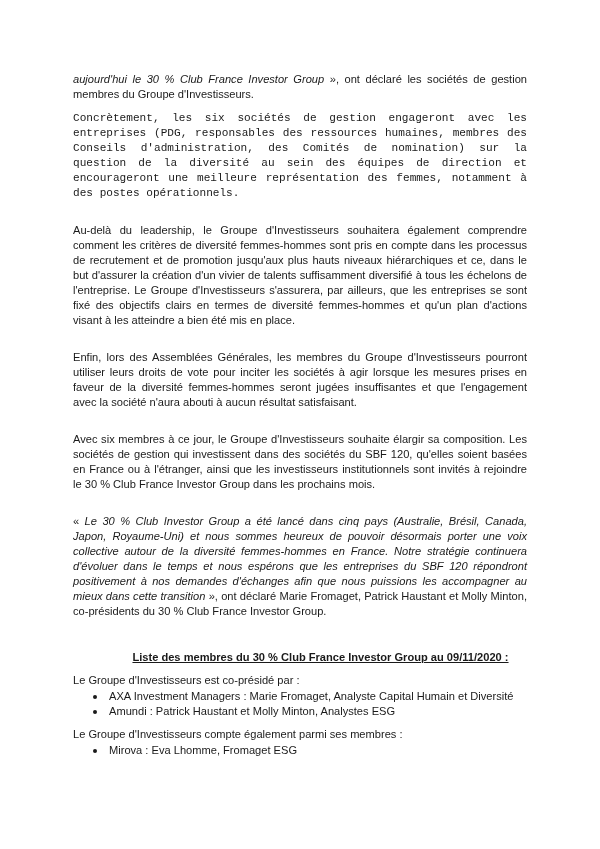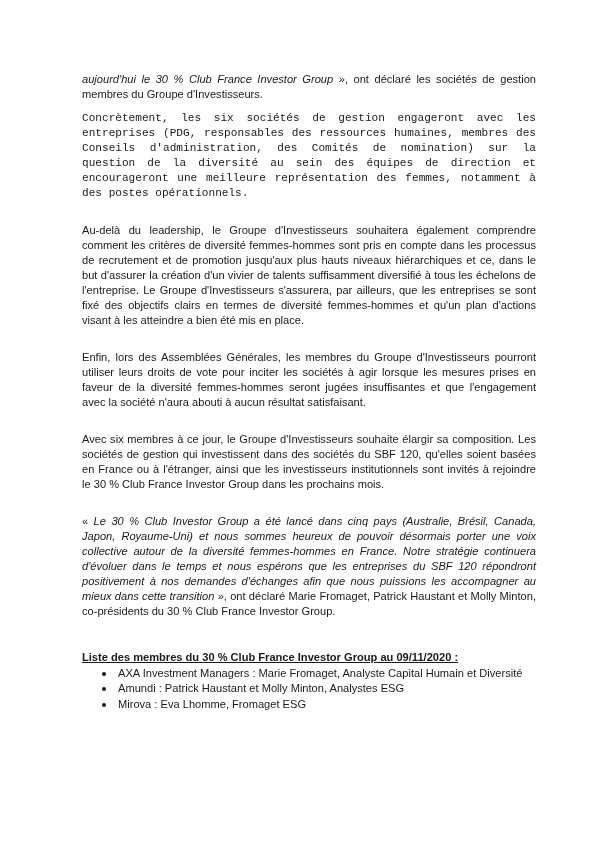--- a/index.html
+++ b/index.html
@@ -1,27 +1,27 @@
 <!DOCTYPE html>
 <html><head>
   <meta charset="utf-8">
   <style>
     html, body { margin: 0; padding: 0; background: #ffffff; }
     body { width: 600px; height: 849px; overflow: hidden; position: relative; }
     .page {
-      position: absolute; left: 82px; top: 72px; width: 454px;
+      position: absolute; left: 73px; top: 72px; width: 454px;
       font-family: "Liberation Sans", sans-serif;
       font-size: 11.1px; line-height: 15px; color: #1a1a1a;
     }
     p { margin: 0; text-align: justify; }
     .gap-s { margin-top: 9px; font-family: Liberation Mono, monospace; }
     .gap-l { margin-top: 22px; }
     .gap-h { margin-top: 31px; }
     em { font-style: italic; }
-    .heading { font-weight: bold; text-decoration: underline; text-align: left; }
+    .heading { font-weight: bold; text-decoration: underline; text-align: center; margin-left: 41px; }
     ul { list-style: none; margin: 1px 0 0 0; padding: 0; }
     li { position: relative; padding-left: 36px; line-height: 15px; }
     li::before {
       content: ""; position: absolute; left: 20px; top: 6px;
       width: 4px; height: 4px; border-radius: 50%; background: #1a1a1a;
     }
     .intro { text-align: left; margin-top: 8px; }
     .intro2 { text-align: left; margin-top: 8px; }
   </style>
 </head>
@@ -35,21 +35,23 @@
   <p class="gap-l">Au-delà du leadership, le Groupe d'Investisseurs souhaitera également comprendre comment les critères de diversité femmes-hommes sont pris en compte dans les processus de recrutement et de promotion jusqu'aux plus hauts niveaux hiérarchiques et ce, dans le but d'assurer la création d'un vivier de talents suffisamment diversifié à tous les échelons de l'entreprise. Le Groupe d'Investisseurs s'assurera, par ailleurs, que les entreprises se sont fixé des objectifs clairs en termes de diversité femmes-hommes et qu'un plan d'actions visant à les atteindre a bien été mis en place.</p>
 
   <p class="gap-l">Enfin, lors des Assemblées Générales, les membres du Groupe d'Investisseurs pourront utiliser leurs droits de vote pour inciter les sociétés à agir lorsque les mesures prises en faveur de la diversité femmes-hommes seront jugées insuffisantes et que l'engagement avec la société n'aura abouti à aucun résultat satisfaisant.</p>
 
   <p class="gap-l">Avec six membres à ce jour, le Groupe d'Investisseurs souhaite élargir sa composition. Les sociétés de gestion qui investissent dans des sociétés du SBF 120, qu'elles soient basées en France ou à l'étranger, ainsi que les investisseurs institutionnels sont invités à rejoindre le 30 % Club France Investor Group dans les prochains mois.</p>
 
   <p class="gap-l"><span>« </span><em>Le 30 % Club Investor Group a été lancé dans cinq pays (Australie, Brésil, Canada, Japon, Royaume-Uni) et nous sommes heureux de pouvoir désormais porter une voix collective autour de la diversité femmes-hommes en France. Notre stratégie continuera d'évoluer dans le temps et nous espérons que les entreprises du SBF 120 répondront positivement à nos demandes d'échanges afin que nous puissions les accompagner au mieux dans cette transition</em><span> », ont déclaré Marie Fromaget, Patrick Haustant et Molly Minton, co-présidents du 30 % Club France Investor Group.</span></p>
 
   <p class="heading gap-h">Liste des membres du 30 % Club France Investor Group au 09/11/2020 :</p>
 
+  <p class="intro">Le Groupe d'Investisseurs est co-présidé par :</p>
   <ul>
     <li>AXA Investment Managers : Marie Fromaget, Analyste Capital Humain et Diversité</li>
     <li>Amundi : Patrick Haustant  et Molly Minton, Analystes ESG</li>
   </ul>
 
+  <p class="intro2">Le Groupe d'Investisseurs compte également parmi ses membres :</p>
   <ul>
     <li>Mirova : Eva Lhomme, Fromaget ESG</li>
   </ul>
 </div>
 
 </body></html>

